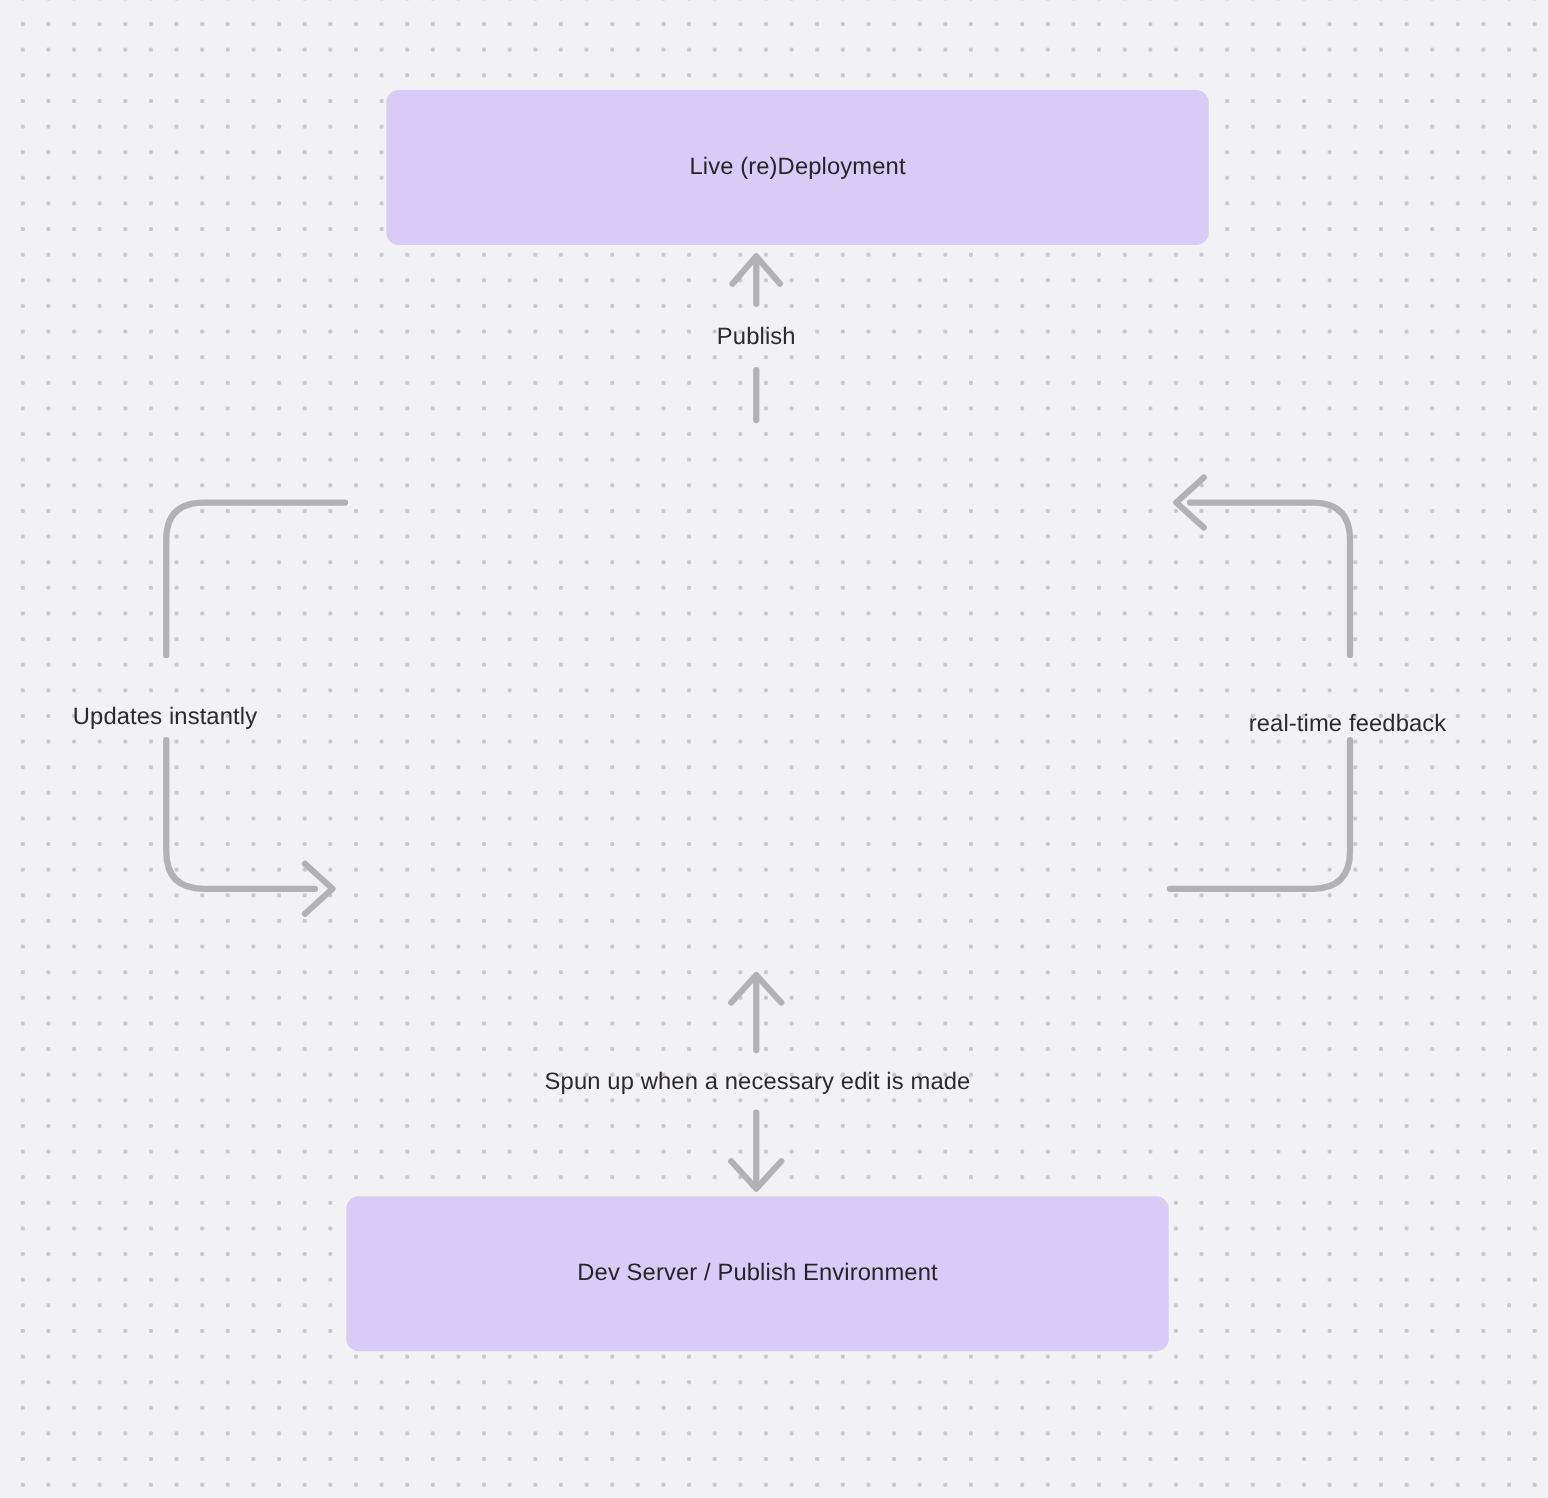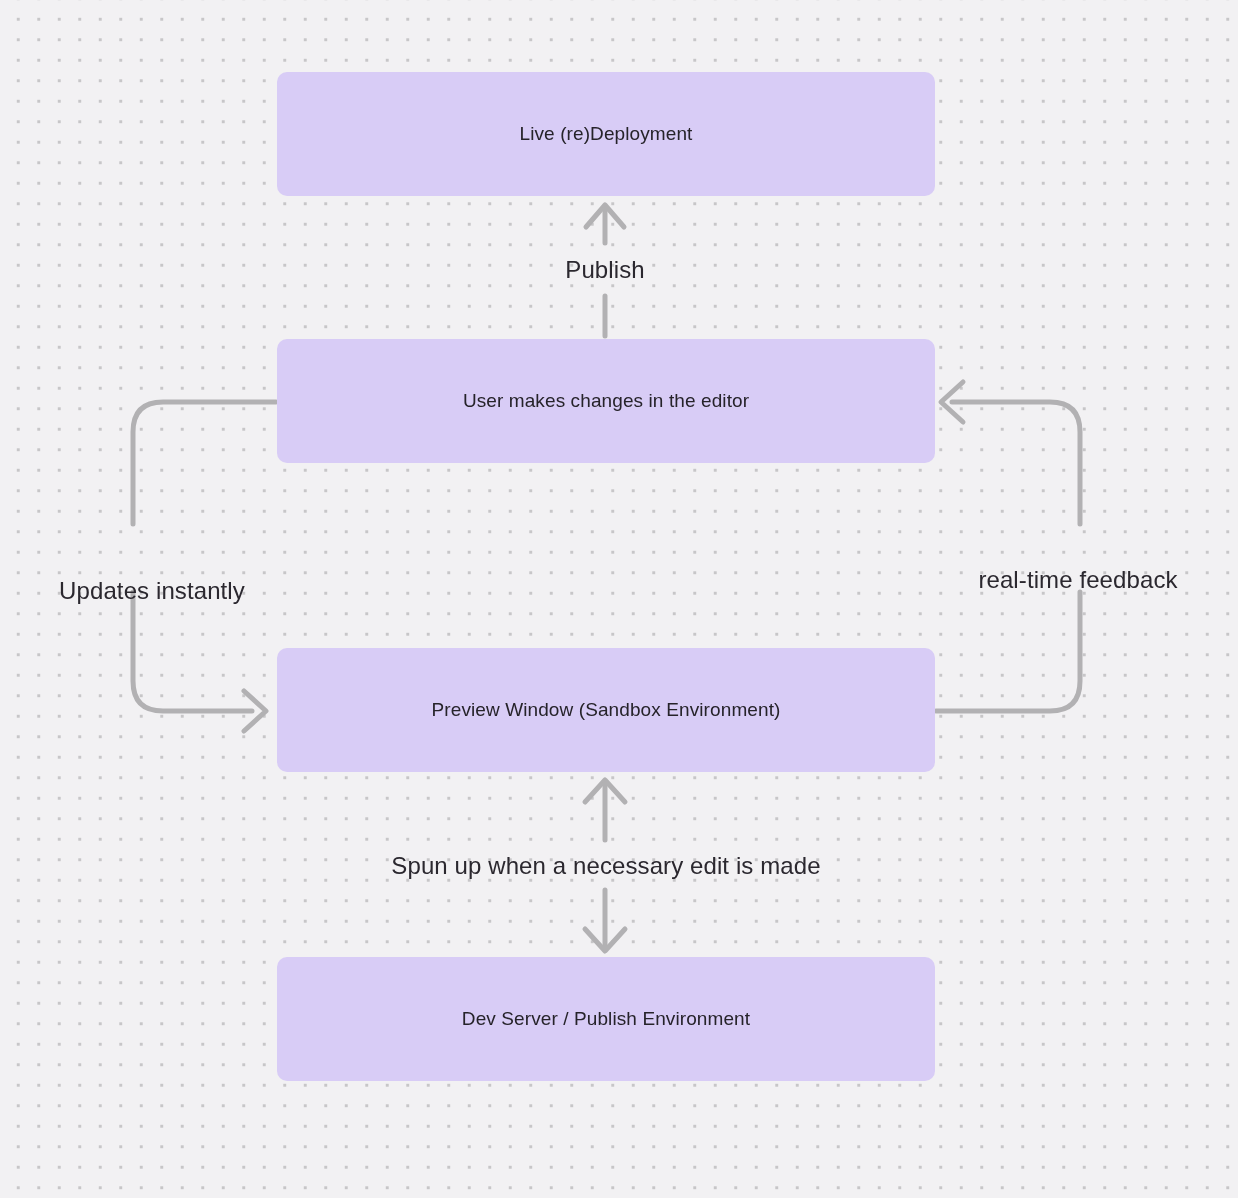--- a/index.html
+++ b/index.html
@@ -33,34 +33,34 @@
     background:var(--node-fill);
     border-radius:10px;
     display:flex;
     align-items:center;
     justify-content:center;
     color:var(--node-text);
     font-size:19px;
     letter-spacing:.1px;
     cursor:default;
   }
-  .node.n1{top:72px;}
+  .node.n1{top:72px;margin-left:32px;}
   .node.n2{top:339px;}
   .node.n3{top:648px;}
   .node.n4{top:957px;}
   .edge-label{
     position:absolute;
     transform:translate(-50%,-50%);
     white-space:nowrap;
     color:var(--label-text);
-    font-size:24px;
+    font-size:19px;
     letter-spacing:.1px;
   }
   .edge-label.publish{left:605px;top:270px;}
-  .edge-label.updates{left:132px;top:591px;margin-left:20px;}
+  .edge-label.updates{left:132px;top:574px;}
   .edge-label.feedback{left:1078px;top:580px;}
   .edge-label.spunup{left:606px;top:866px;}
   svg.arrows{
     position:absolute;
     inset:0;
     pointer-events:none;
   }
   svg.arrows path{
     fill:none;
     stroke:var(--arrow-color);
@@ -98,26 +98,20 @@
       <path d="M 585 802 L 605 780 L 625 802"></path>
       <path d="M 605 784 V 840"></path>
       <path d="M 605 890 V 946"></path>
       <path d="M 585 929 L 605 951 L 625 929"></path>
     </g>
   </svg>
 
   <div class="node n1">
     <span>Live (re)Deployment</span>
   </div>
-  <div class="node n2">
-    <span>User makes changes in the editor</span>
-  </div>
-  <div class="node n3">
-    <span>Preview Window (Sandbox Environment)</span>
-  </div>
   <div class="node n4">
     <span>Dev Server / Publish Environment</span>
   </div>
 
   <div class="edge-label publish">Publish</div>
   <div class="edge-label updates">Updates instantly</div>
   <div class="edge-label feedback">real-time feedback</div>
   <div class="edge-label spunup">Spun up when a necessary edit is made</div>
 
 </div>

